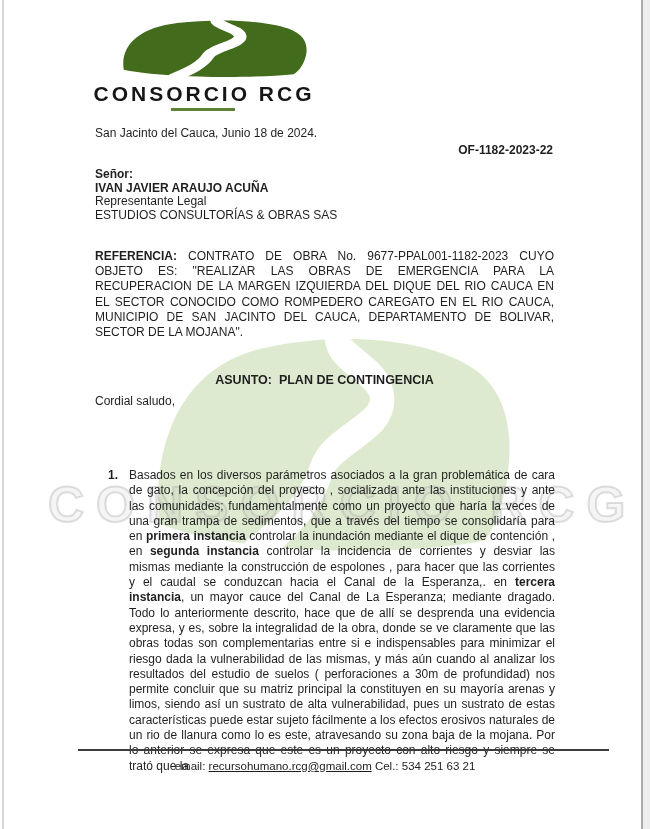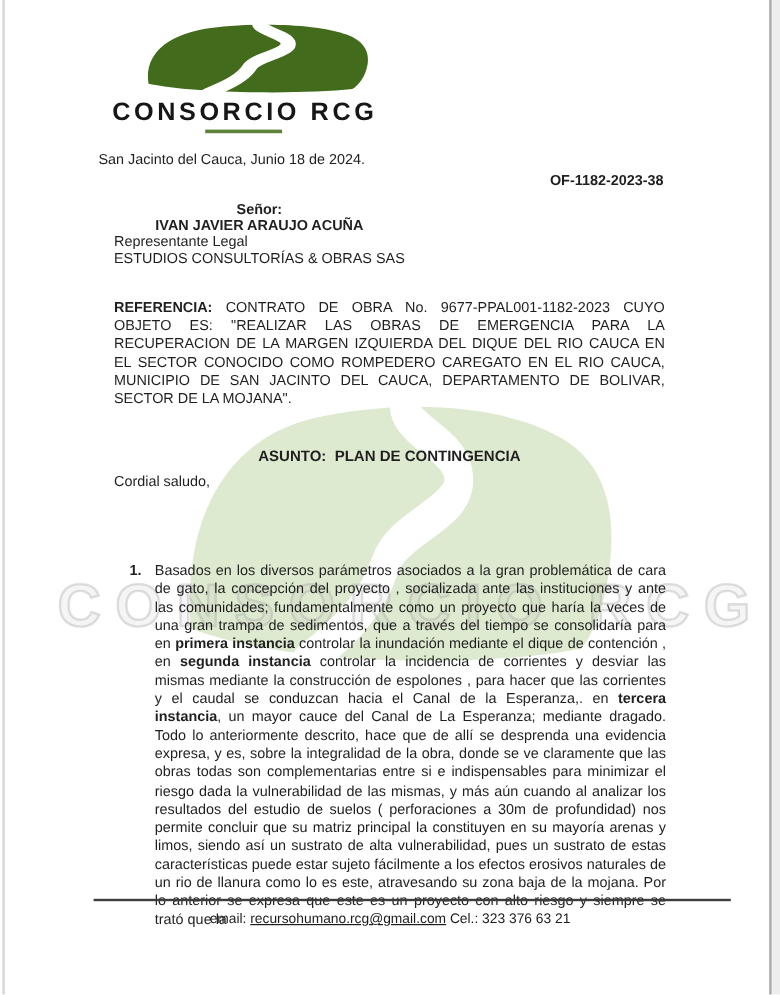--- a/index.html
+++ b/index.html
@@ -20,25 +20,25 @@
     font-size:50px;font-weight:bold;letter-spacing:12px;white-space:nowrap;
     color:rgba(175,175,175,0.12);-webkit-text-stroke:2px rgba(160,160,160,0.34);
   }
   
   .logo{position:absolute;left:118px;top:16px;width:192px;height:64px;}
   .company{
     position:absolute;left:90px;top:82px;width:228px;text-align:center;
     font-size:21px;font-weight:bold;letter-spacing:3px;color:#161616;white-space:nowrap;
   }
   .company-rule{position:absolute;left:171px;top:108px;width:64px;height:3px;background:#5e8239;}
-  .date-line{position:absolute;left:82px;top:126px;font-size:12px;text-align:right;}
+  .date-line{position:absolute;left:95px;top:126px;font-size:12px;text-align:right;}
   .ref-code{position:absolute;left:95px;top:143px;width:458px;text-align:right;font-size:12px;font-weight:bold;}
   
   .recipient{position:absolute;left:95px;top:168px;font-size:12px;line-height:13.6px;}
-  .bold{font-weight:bold;text-align:center;}
+  .bold{font-weight:bold;}
   
   .para{position:absolute;left:95px;width:459px;font-size:12px;line-height:15.2px;text-align:justify;}
   .reference-para{top:249px;}
   .subject{
     position:absolute;left:95px;top:373px;width:459px;text-align:center;
     font-size:12.5px;font-weight:bold;white-space:pre-wrap;
   }
   .greeting{position:absolute;left:95px;top:394px;font-size:12px;}
   .intro-para{top:420px;}
   
@@ -72,21 +72,21 @@
   <svg class="logo" viewBox="0 0 200 100" preserveAspectRatio="none" aria-hidden="true">
     <path d="M 6,84 C 2,46 22,18 62,11 C 102,4 152,6 178,20 C 194,29 198,44 196,60 C 194,75 189,85 183,91 C 138,98 48,97 6,84 Z" fill="#426b1b"></path>
     <path d="M 104,2 C 96,14 124,18 127,30 C 131,44 100,48 94,62 C 88,76 76,85 58,96" fill="none" stroke="#ffffff" stroke-width="13" stroke-linecap="round"></path>
   </svg>
 
   <div class="company">CONSORCIO RCG</div>
   <div class="company-rule"></div>
 
   <div class="date-line">San Jacinto del Cauca, Junio 18 de 2024.</div>
 
-  <div class="ref-code">OF-1182-2023-38</div>
+  <div class="ref-code">OF-1182-2023-22</div>
 
   <div class="recipient">
     <div class="bold">Señor:</div>
     <div class="bold">IVAN JAVIER ARAUJO ACUÑA</div>
     <div>Representante Legal</div>
     <div>ESTUDIOS CONSULTORÍAS &amp; OBRAS SAS</div>
   </div>
 
   <div class="para reference-para">
     <span class="bold">REFERENCIA:</span><span> CONTRATO DE OBRA No. 9677-PPAL001-1182-2023 CUYO OBJETO ES: "REALIZAR LAS OBRAS DE EMERGENCIA PARA LA RECUPERACION DE LA MARGEN IZQUIERDA DEL DIQUE DEL RIO CAUCA EN EL SECTOR CONOCIDO COMO ROMPEDERO CAREGATO EN EL RIO CAUCA, MUNICIPIO DE SAN JACINTO DEL CAUCA, DEPARTAMENTO DE BOLIVAR, SECTOR DE LA MOJANA".</span>
@@ -97,16 +97,16 @@
   <div class="greeting">Cordial saludo,</div>
 
 
   <div class="list-item">
     <div class="list-num">1.</div>
     <div class="list-body"><span>Basados en los diversos parámetros asociados a la gran problemática de cara de gato, la concepción del proyecto , socializada ante las instituciones y ante las comunidades;  fundamentalmente como un proyecto que haría la veces de una gran trampa de sedimentos, que a través del tiempo se consolidaría  para en </span><span style="font-weight: bold;">primera instancia</span><span> controlar la inundación mediante el dique de contención , en </span><span style="font-weight: bold;">segunda instancia</span><span> controlar la incidencia de corrientes y desviar las mismas mediante la construcción de espolones , para hacer que las corrientes y el caudal se conduzcan hacia el Canal de la Esperanza,. en </span><span style="font-weight: bold;">tercera instancia</span><span>, un mayor cauce del Canal de La Esperanza; mediante dragado. Todo lo anteriormente descrito, hace que de allí se desprenda una evidencia expresa, y es, sobre la integralidad de la obra, donde se ve claramente que las obras todas son complementarias entre si e indispensables para minimizar el riesgo dada la vulnerabilidad de las mismas, y más aún cuando al analizar los resultados del estudio de suelos ( perforaciones a 30m de profundidad) nos permite concluir que  su matriz principal la constituyen en su mayoría arenas y limos, siendo así un sustrato de alta vulnerabilidad, pues un sustrato de estas características puede estar sujeto fácilmente a los efectos erosivos naturales de un rio de llanura como lo es este, atravesando su zona baja de la mojana. Por lo anterior se expresa que este es un proyecto con alto riesgo y siempre se trató que la</span></div>
   </div>
 
   <div class="footer-rule"></div>
   <div class="footer">
-    <div><span>email: </span><a href="#">recursohumano.rcg@gmail.com</a><span> Cel.: 323 376 63 21</span></div>
+    <div><span>email: </span><a href="#">recursohumano.rcg@gmail.com</a><span> Cel.: 534 251 63 21</span></div>
   </div>
 
 </div>
 
 </body></html>

